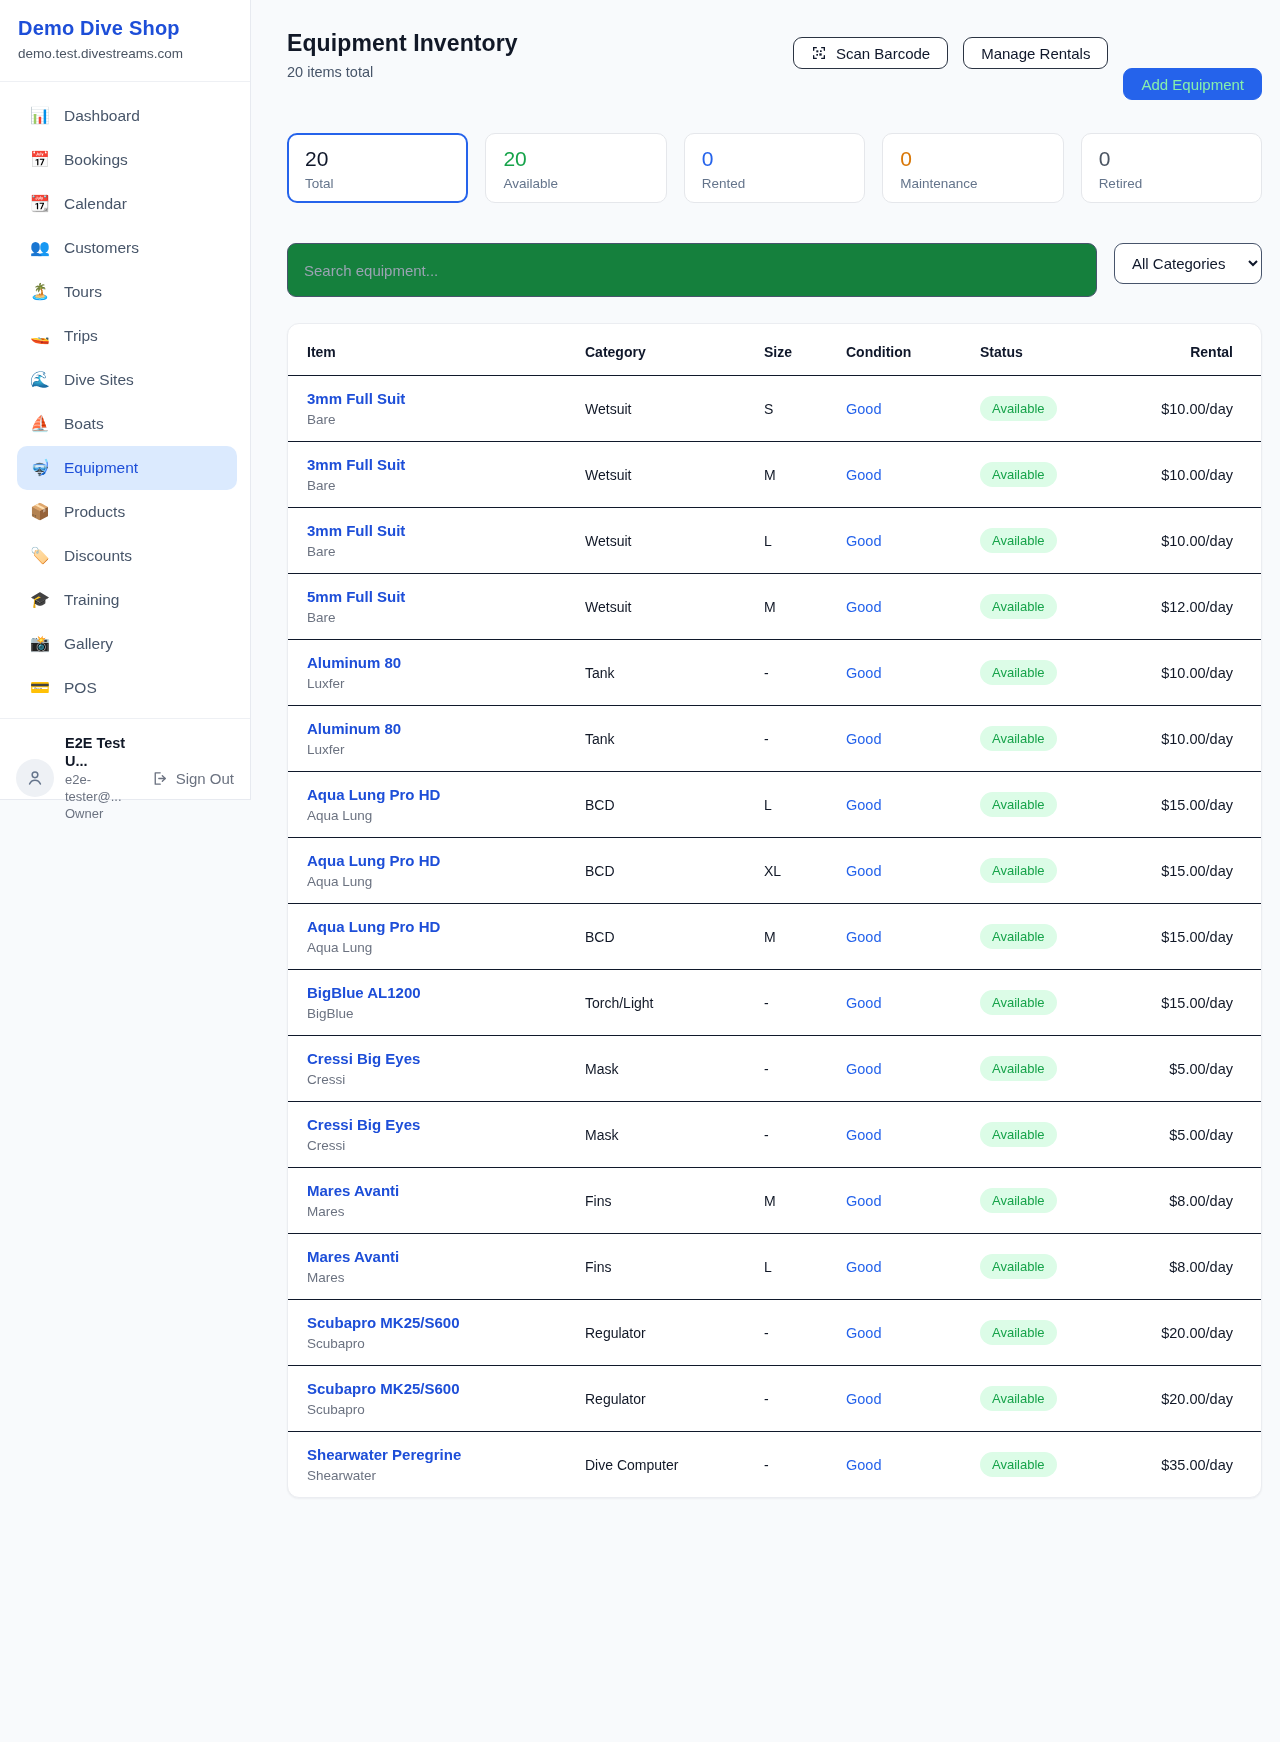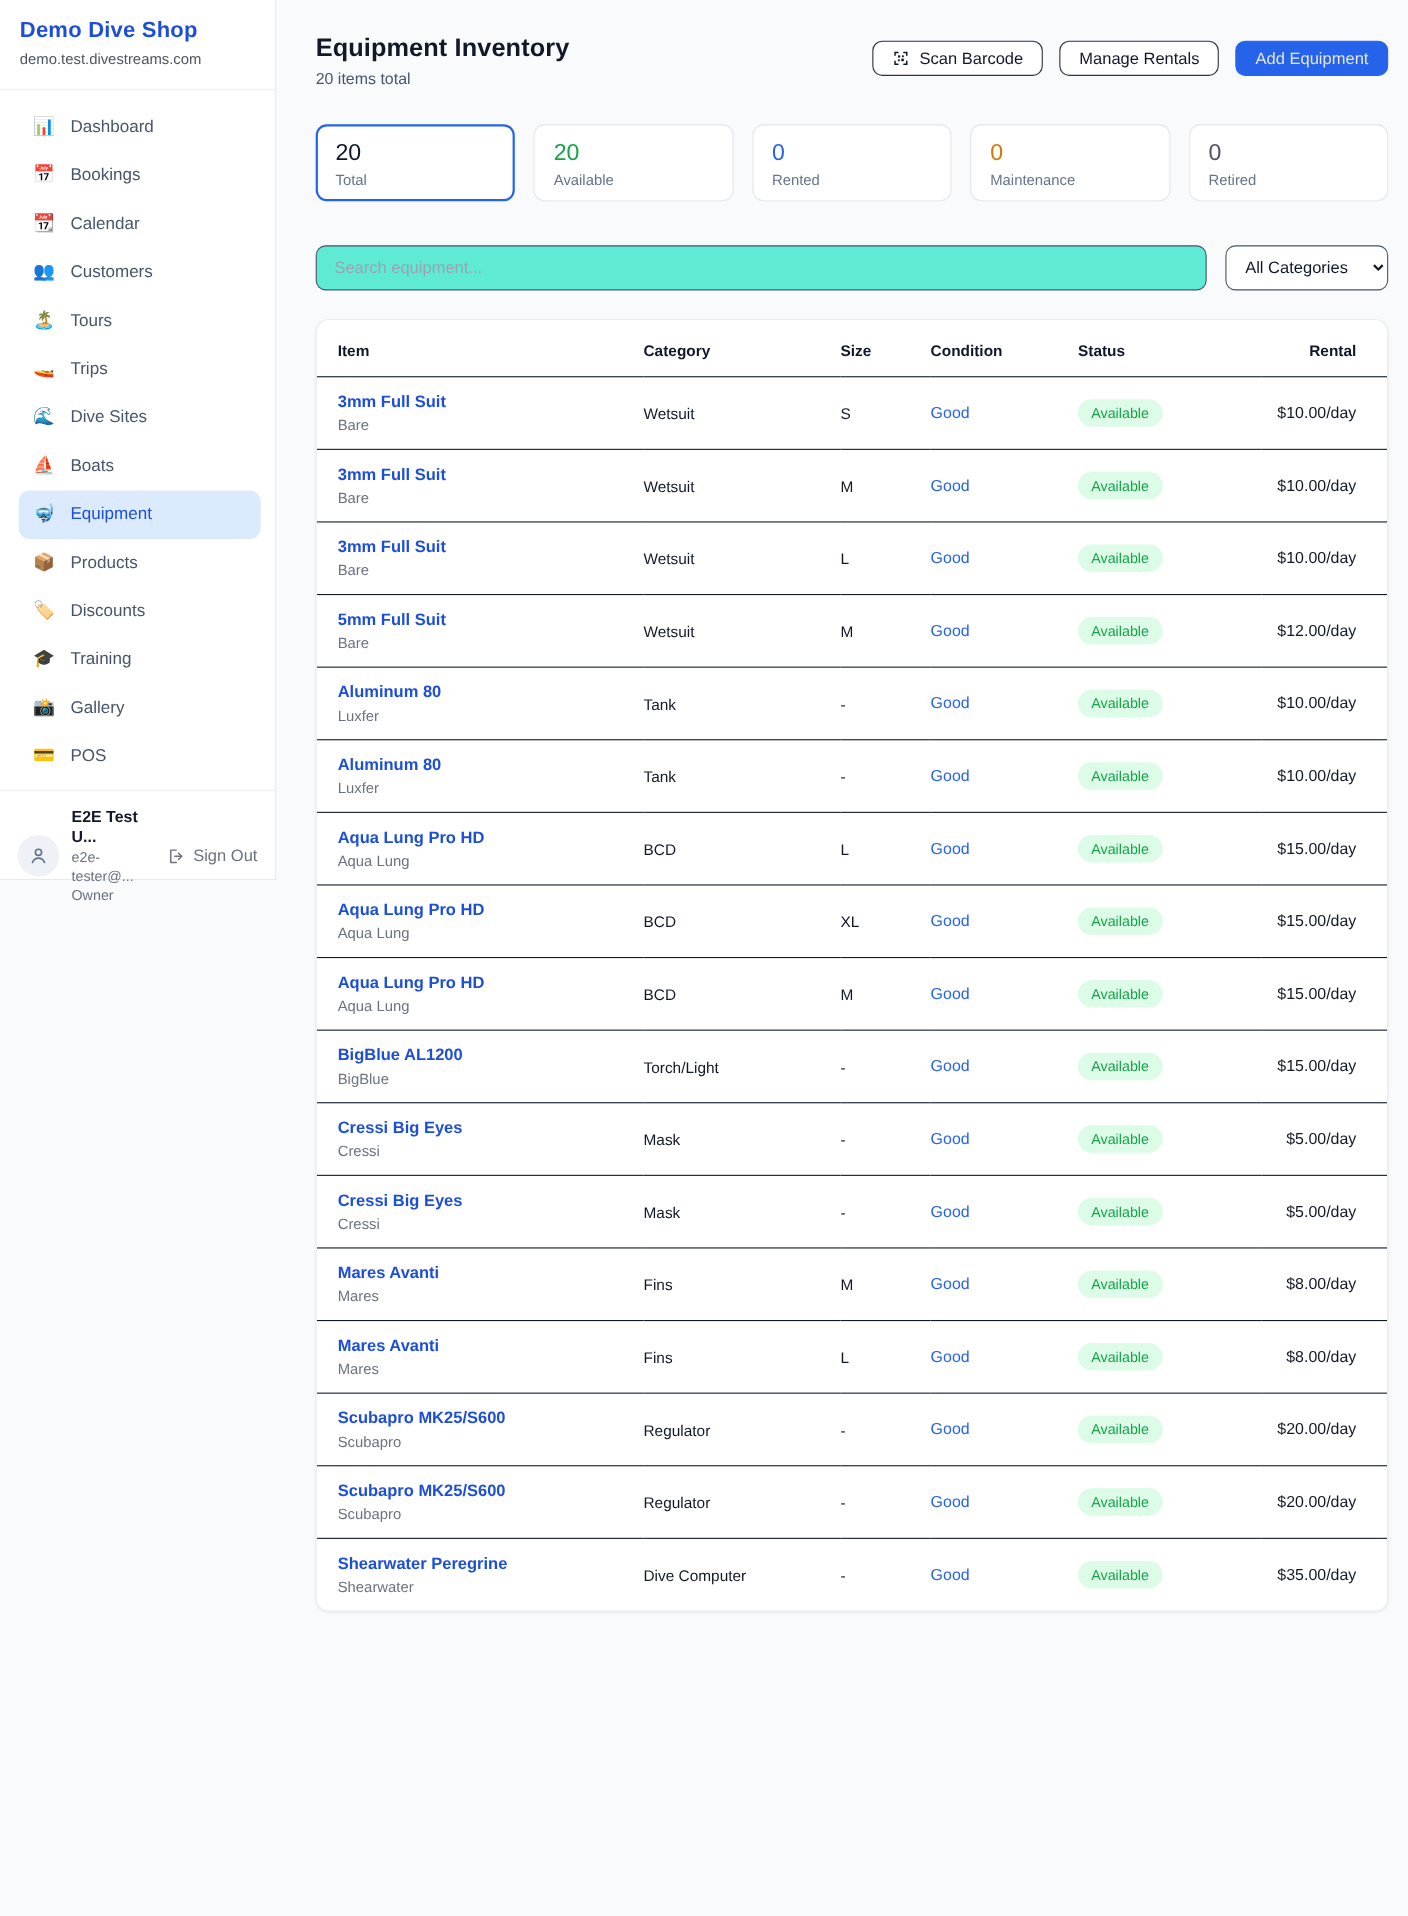--- a/index.html
+++ b/index.html
@@ -58,37 +58,37 @@
   .page-title { font-size:23px; font-weight:bold; color:#111827; letter-spacing:.1px; }
   .page-subtitle { font-size:14.5px; color:#475569; margin-top:7px; }
 
   .actions { display:flex; gap:15px; margin-top:7px; }
   .btn {
     height:32px; padding:0 17px; border-radius:9px;
     display:inline-flex; align-items:center; gap:9px;
     background:#ffffff; border:1px solid #2a3342; color:#0f172a;
     font-size:15px; font-family:inherit; cursor:pointer; white-space:nowrap;
   }
-  .btn-primary { background:#2563eb; border-color:#2563eb; color:#e5e5e5; font-weight:500; }
+  .btn-primary { background:#2563eb; border-color:#2563eb; color:#86efac; font-weight:500;margin-top:31px; }
 
   
   .stats { display:flex; gap:17px; margin-top:33px; }
   .stat-card {
     flex:1; background:#ffffff; border:1px solid #e5e7eb; border-radius:10px;
     padding:13px 17px; height:70px; cursor:pointer;
   }
   .stat-card.active { border:2px solid #2563eb; padding:12px 16px; }
   .stat-value { font-size:21px; font-weight:normal; line-height:24px; }
   .stat-label { font-size:13.5px; color:#64748b; margin-top:5px; }
 
   
   .filters { display:flex; gap:17px; margin-top:40px; }
   .search-input {
-    flex:1; height:41px; border:1px solid #47546b; border-radius:9px;
-    background:#5eead4; padding:0 16px; font-size:15px; color:#111827;
+    flex:1; height:54px; border:1px solid #47546b; border-radius:9px;
+    background:#15803d; padding:0 16px; font-size:15px; color:#111827;
     font-family:inherit; outline:none;
   }
   .search-input::placeholder { color:#9aa3b2; }
   .category-select {
     width:148px; height:41px; border:1px solid #47546b; border-radius:9px;
     background:#ffffff; font-size:15px; color:#0f172a; padding:0 8px 0 13px;
     font-family:inherit; outline:none;
   }
 
   

